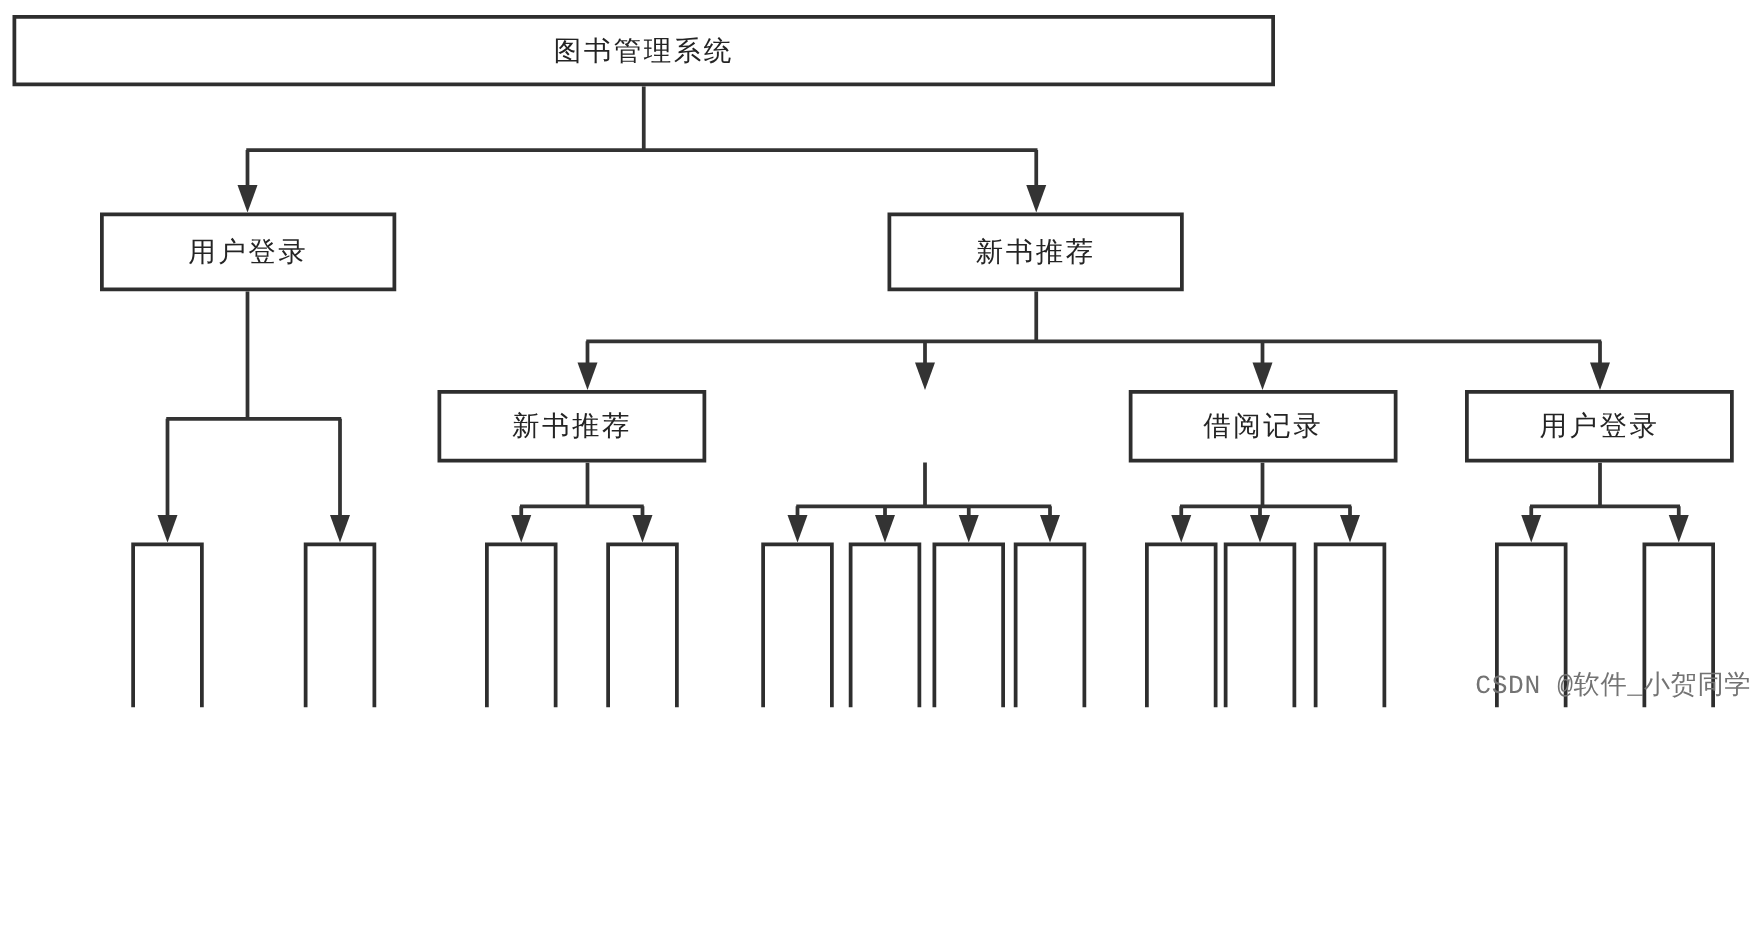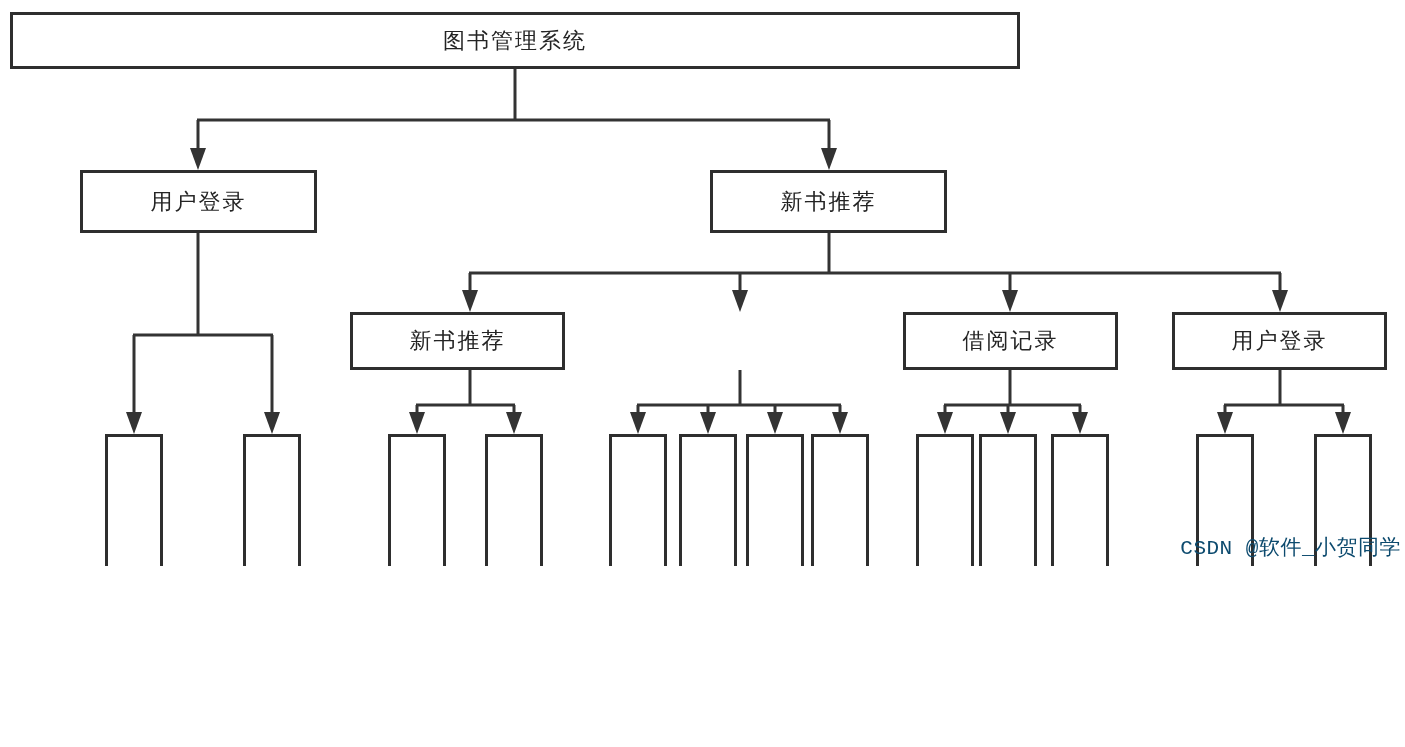--- a/index.html
+++ b/index.html
@@ -28,21 +28,21 @@
     text-orientation:mixed;
     font-size:25px;
     letter-spacing:6px;
     line-height:1;
     white-space:nowrap;
   }
   .watermark{
     position:absolute;
     right:4px;bottom:5px;
     font-size:21px;
-    color:#0c4a6e;
+    color:#737373;
     z-index:5;
     letter-spacing:0.5px;
     white-space:nowrap;
   }
 </style>
 </head>
 <body>
 
 <div class="canvas">
 

